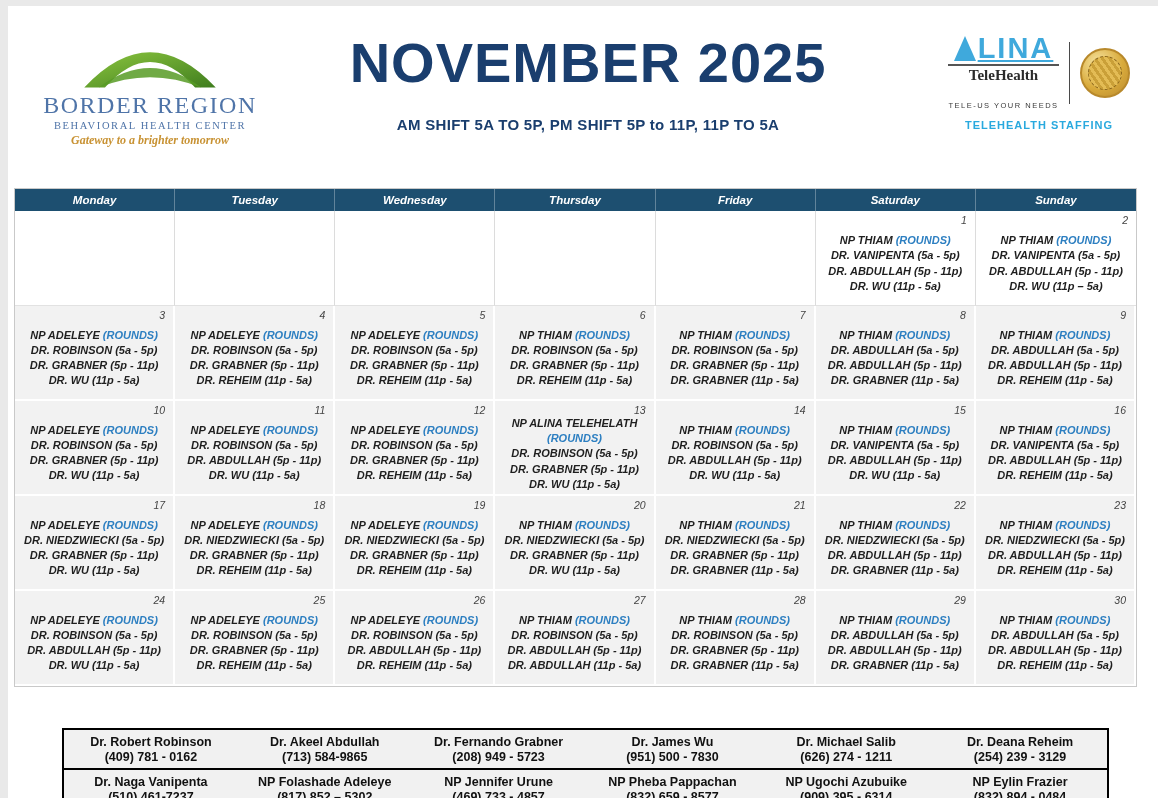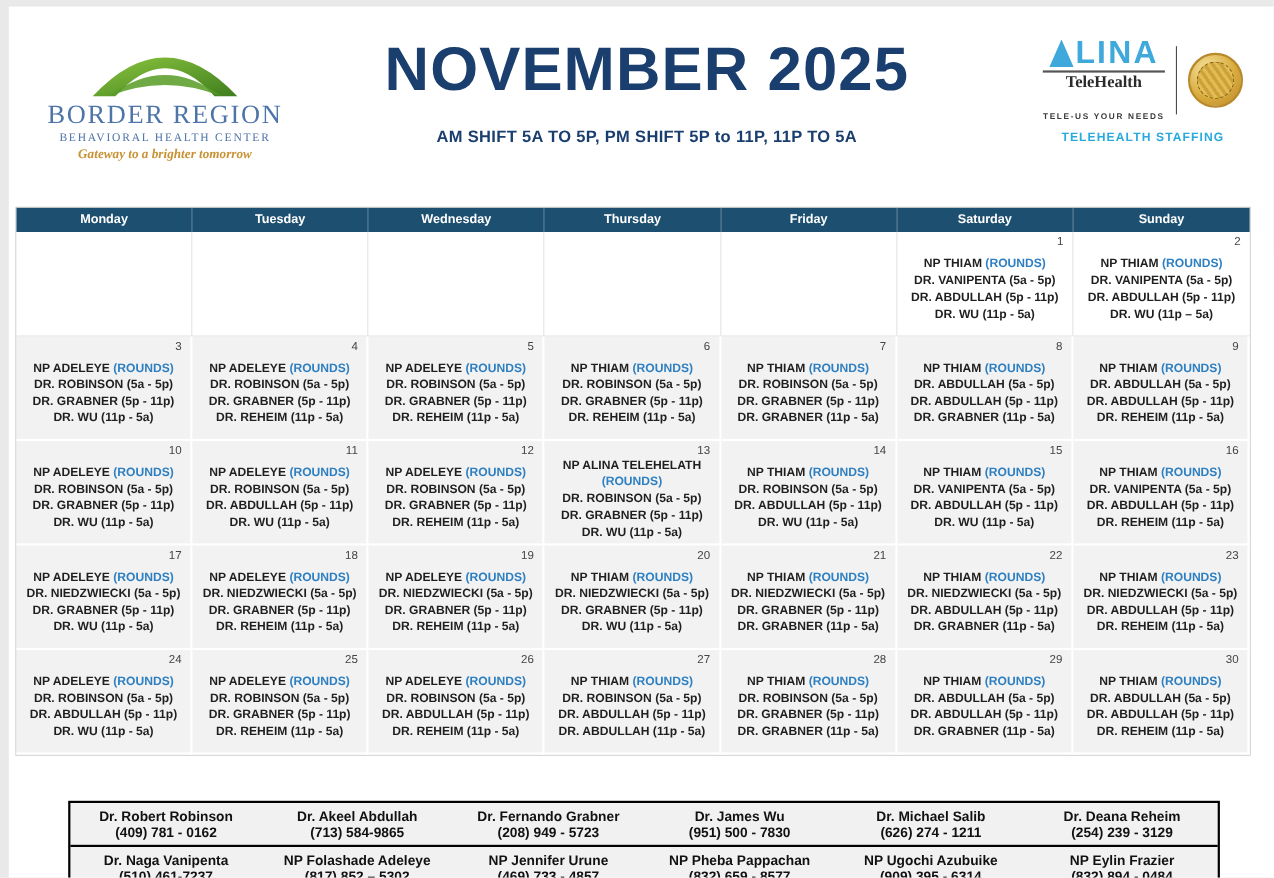--- a/index.html
+++ b/index.html
@@ -21,33 +21,33 @@
     position:absolute;left:580px;top:24px;transform:translateX(-50%);
     font-size:56px;font-weight:700;color:var(--navy);letter-spacing:1px;white-space:nowrap;
   }
   .sub-title{
     position:absolute;left:580px;top:110px;transform:translateX(-50%);
     font-size:15px;font-weight:700;color:var(--navy);white-space:nowrap;letter-spacing:.3px;
   }
   .alina{position:absolute;left:928px;top:30px;width:206px;}
   .alina-top{display:flex;align-items:center;justify-content:center;gap:10px;}
   .alina-textcol{text-align:center;}
-  .alina-brand{display:flex;align-items:center;justify-content:center;color:var(--alina-blue);}
+  .alina-brand{display:flex;align-items:center;justify-content:center;color:var(--alina-blue);text-decoration:underline;}
   .alina-tri{width:0;height:0;border-left:11px solid transparent;border-right:11px solid transparent;border-bottom:25px solid var(--alina-blue);margin-right:2px;}
   .alina-brand-text{font-size:29px;font-weight:700;letter-spacing:2px;line-height:25px;}
   .alina-product{font-family:"Liberation Serif",serif;font-size:15px;font-weight:700;color:#2b2b2b;border-top:2px solid #555;margin-top:3px;padding-top:1px;}
-  .alina-tagline{font-size:7.5px;letter-spacing:1.5px;color:#3a3a3a;font-weight:700;margin-top:17px;}
+  .alina-tagline{font-size:7.5px;letter-spacing:1.5px;color:#3a3a3a;font-weight:400;margin-top:17px;}
   .alina-divider{width:1px;height:62px;background:#4a4a4a;}
   .alina-medal{width:46px;height:46px;border-radius:50%;border:2px solid #b8892b;
     background:radial-gradient(circle at 35% 30%,#f7e6a4,#d9ab3c 55%,#b9892e);position:relative;}
   .alina-medal-inner{position:absolute;left:6px;top:6px;right:6px;bottom:6px;border-radius:50%;
     border:1px dashed #8a661d;background:repeating-linear-gradient(55deg,#e3bc55 0 3px,#caa038 3px 6px);}
   .alina-caption{text-align:center;font-size:11px;font-weight:700;letter-spacing:1px;color:var(--staffing-blue);margin-top:9px;}
   
-  .cal{position:absolute;left:6px;top:182px;width:1121px;border:1px solid #c9c9c9;}
+  .cal{position:absolute;left:6px;top:182px;width:1121px;border:1px solid #c9c9c9;font-style:italic;}
   .cal-head-row{display:grid;grid-template-columns:repeat(7,1fr);height:22px;background:var(--header-bg);}
   .cal-head{display:flex;align-items:center;justify-content:center;color:#fff;font-size:11.5px;font-weight:700;
     border-right:1px solid rgba(255,255,255,.3);}
   .cal-head:last-child{border-right:none;}
   .cal-row{display:grid;grid-template-columns:repeat(7,1fr);height:95px;}
   .cal-cell{background:#fff;border-right:1px solid #dcdcdc;border-bottom:1px solid #e2e2e2;
     display:flex;flex-direction:column;overflow:hidden;}
   .cal-row .cal-cell:last-child{border-right:none;}
   .cal-row.shaded .cal-cell{background:#f2f2f2;border-right:2px solid #fff;border-bottom:2px solid #fff;}
   .day-num{text-align:right;font-size:10.5px;color:#444;padding:3px 8px 0 0;height:14px;}

